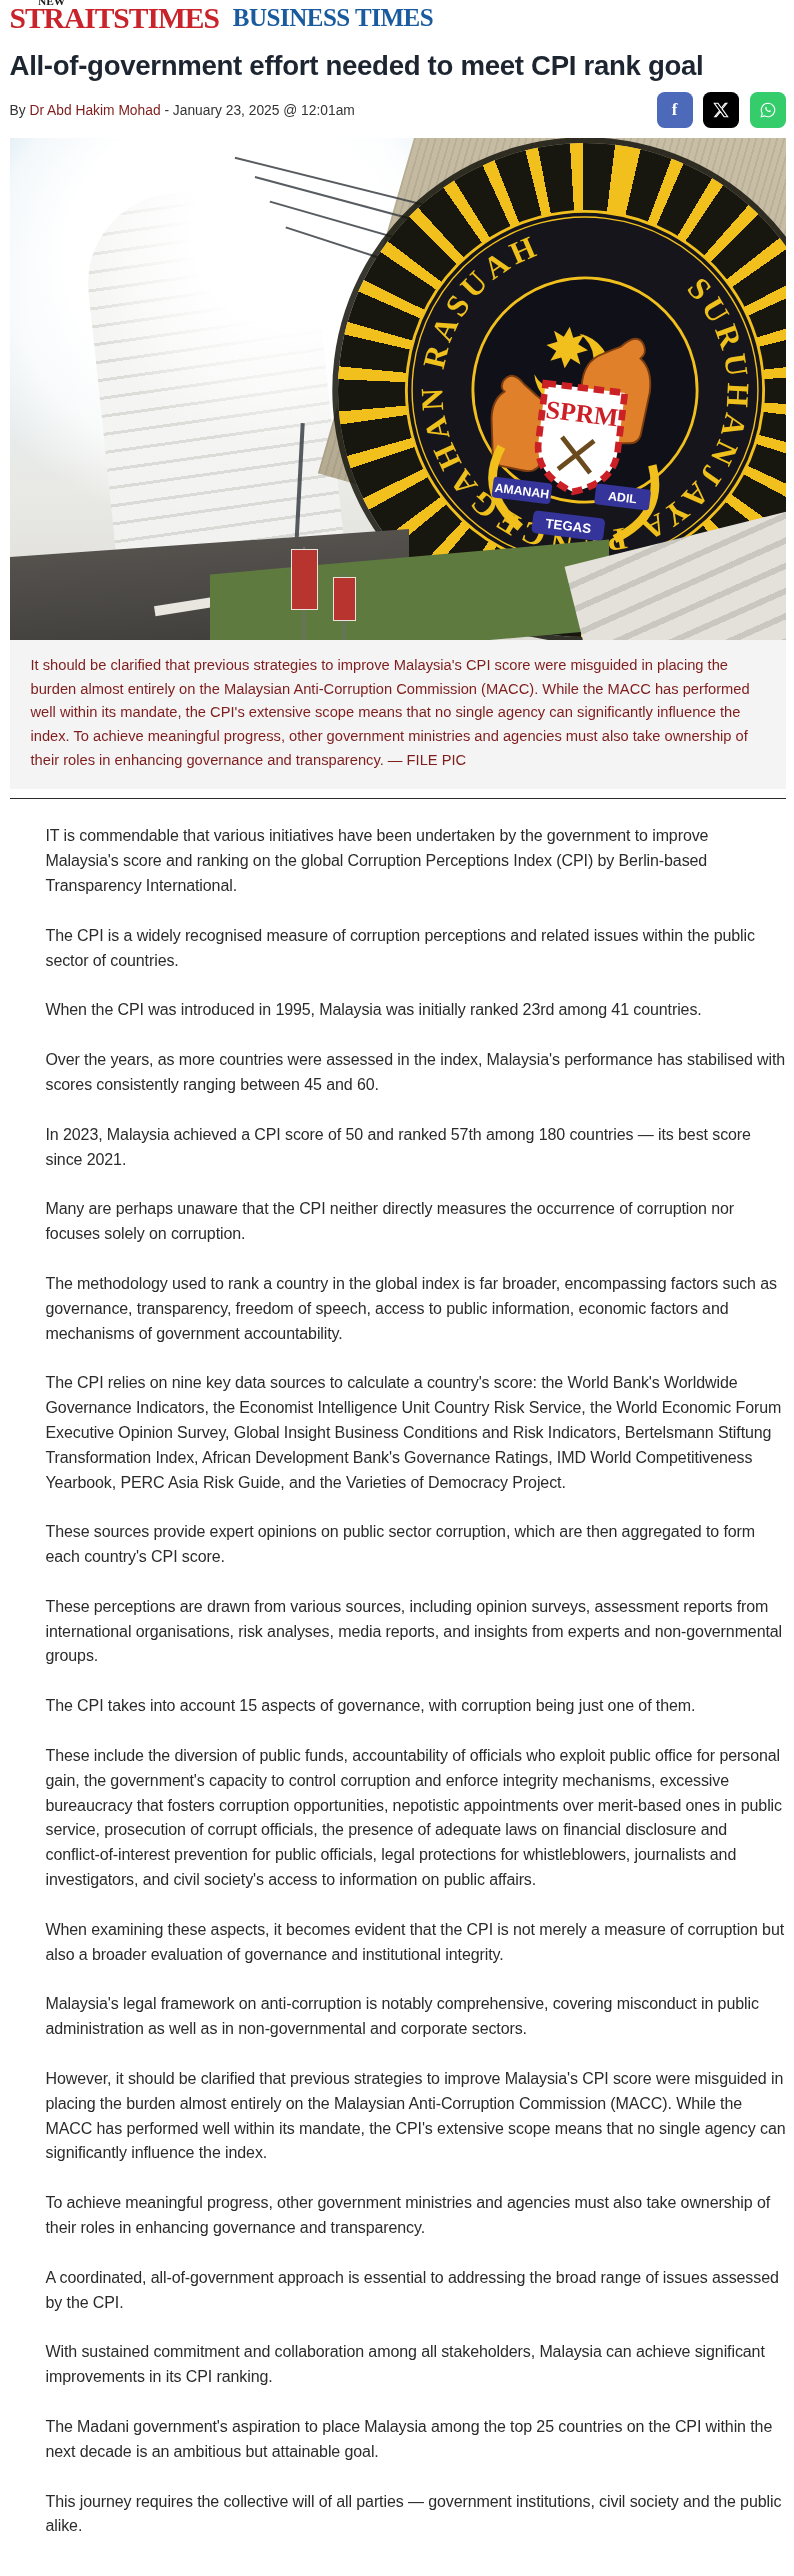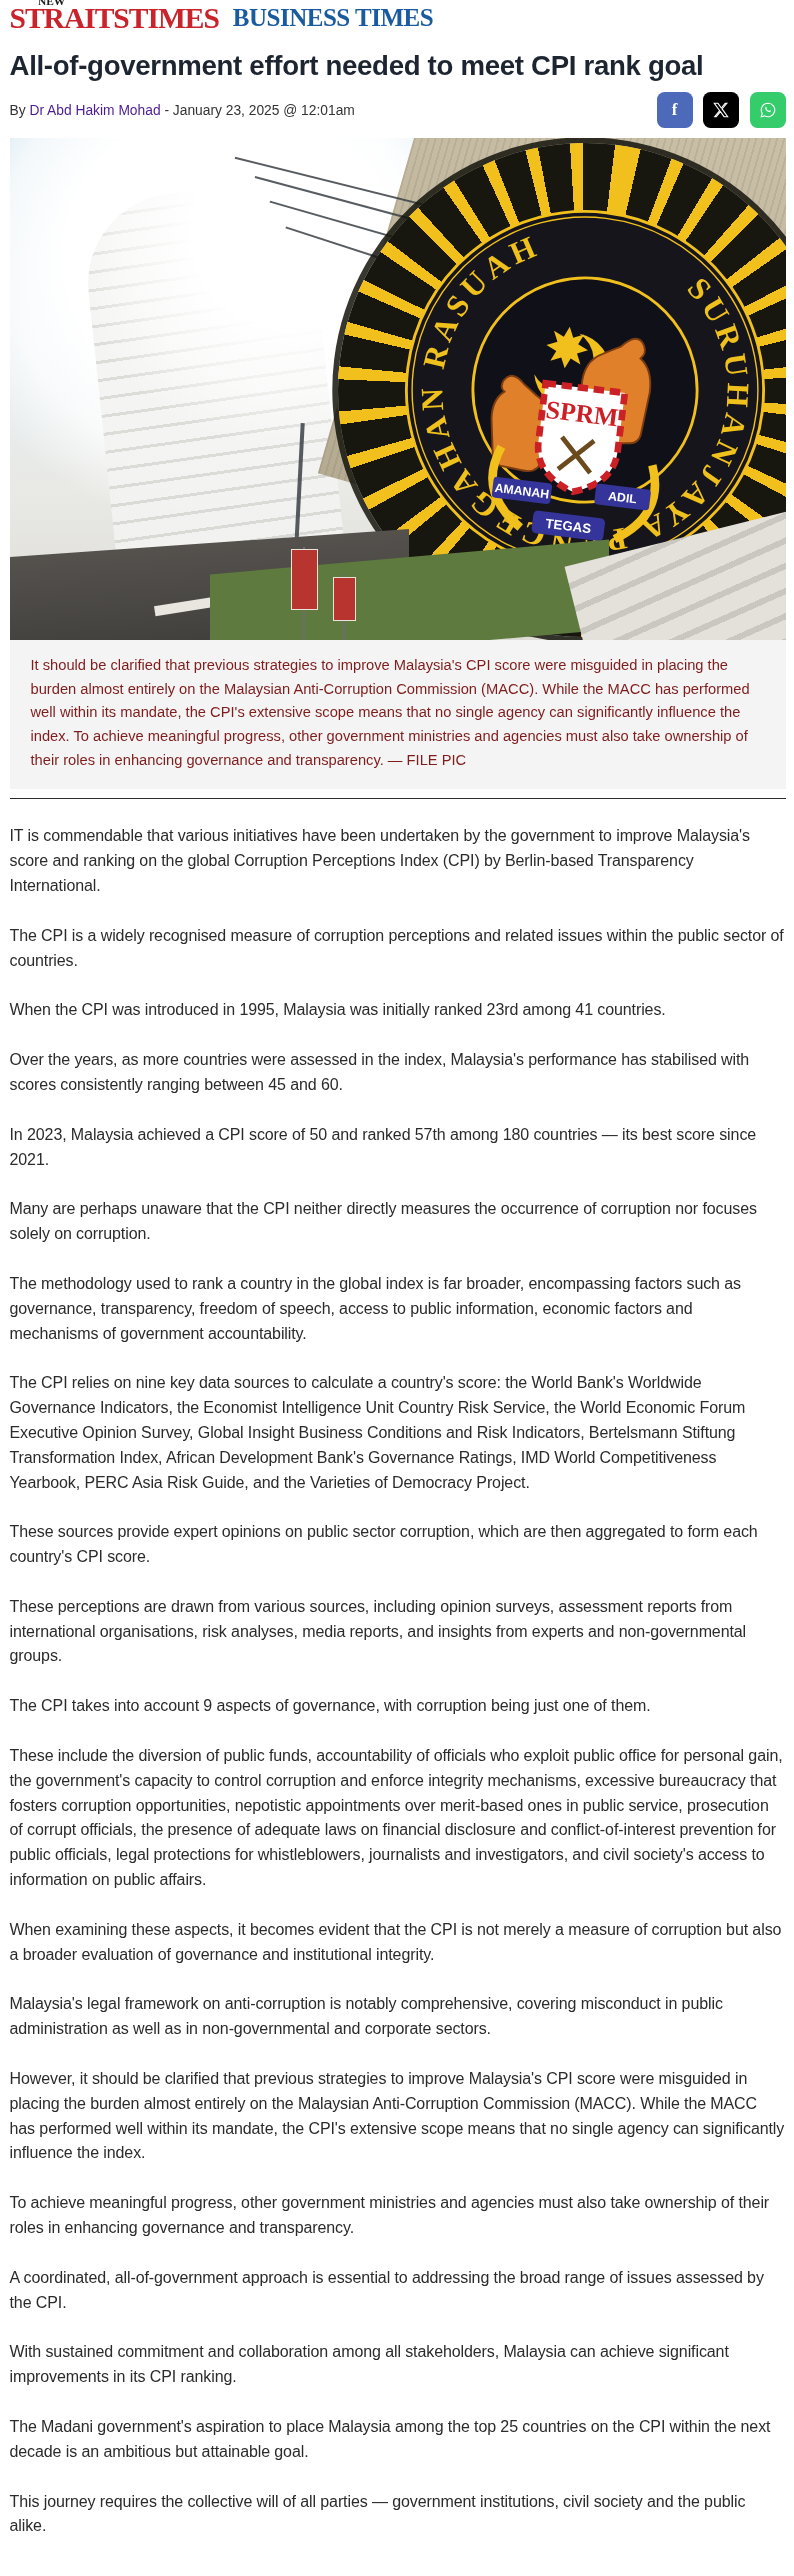--- a/index.html
+++ b/index.html
@@ -14,21 +14,21 @@
   .nst-new { position:absolute; top:-8.6px; left:28.5px; color:#1a1a1a; font-size:11.4px; letter-spacing:0;
              font-family:"Liberation Serif", serif; font-weight:bold; }
   .bt-logo { font-family:"Liberation Serif", serif; font-weight:bold; color:#1a5a9e;
              font-size:25px; letter-spacing:-0.5px; line-height:1; padding-bottom:1.9px; cursor:pointer; }
 
   
   h1.title { font-size:27.6px; font-weight:bold; color:#1d2531; letter-spacing:-0.3px;
              line-height:1.2; margin:11.4px 0 9.5px; }
   .byline-row { display:flex; align-items:center; justify-content:space-between; margin:5.7px 0 9.5px; }
   .byline { font-size:13.8px; color:#333; }
-  .byline a.author { color:#4c1d95; text-decoration:none; cursor:pointer; }
+  .byline a.author { color:#7f1d1d; text-decoration:none; cursor:pointer; }
   .share { display:flex; gap:10.5px; }
   .share-btn { width:36px; height:36px; border-radius:7.6px; border:none; cursor:pointer;
                display:flex; align-items:center; justify-content:center; color:#fff;
                font-size:17px; font-weight:bold; }
   .share-fb { background:#4c69ba; font-family:"Liberation Serif", serif; }
   .share-x  { background:#000; }
   .share-wa { background:#35cc6c; }
   .share-btn svg { display:block; }
 
   
@@ -66,21 +66,21 @@
   .emblem svg { position:absolute; inset:0; }
 
   
   figcaption { background:#f4f4f4; padding:14.3px 21px 16px; font-size:14.7px; line-height:1.62;
                color:#7f1d1d; }
   .rule { border:none; border-top:1.9px solid #2b2b2b; margin:9.5px 0 0; }
 
   
   .article-body { padding:25px 0 5.7px; }
   .article-body p.para { font-size:16px; line-height:1.55; color:#2b2b2b; margin-bottom:25px;
-                         letter-spacing:-0.1px; }
+                         letter-spacing:-0.1px;margin-left:36px; }
 </style>
 </head>
 <body>
 
 <div class="page">
 
   <div class="masthead">
     <div class="nst-logo">
       <span class="nst-new">NEW</span>
       <span>STRAITSTIMES</span>
@@ -181,21 +181,21 @@
       <p class="para">IT is commendable that various initiatives have been undertaken by the government to improve Malaysia's score and ranking on the global Corruption Perceptions Index (CPI) by Berlin-based Transparency International.</p>
       <p class="para">The CPI is a widely recognised measure of corruption perceptions and related issues within the public sector of countries.</p>
       <p class="para">When the CPI was introduced in 1995, Malaysia was initially ranked 23rd among 41 countries.</p>
       <p class="para">Over the years, as more countries were assessed in the index, Malaysia's performance has stabilised with scores consistently ranging between 45 and 60.</p>
       <p class="para">In 2023, Malaysia achieved a CPI score of 50 and ranked 57th among 180 countries — its best score since 2021.</p>
       <p class="para">Many are perhaps unaware that the CPI neither directly measures the occurrence of corruption nor focuses solely on corruption.</p>
       <p class="para">The methodology used to rank a country in the global index is far broader, encompassing factors such as governance, transparency, freedom of speech, access to public information, economic factors and mechanisms of government accountability.</p>
       <p class="para">The CPI relies on nine key data sources to calculate a country's score: the World Bank's Worldwide Governance Indicators, the Economist Intelligence Unit Country Risk Service, the World Economic Forum Executive Opinion Survey, Global Insight Business Conditions and Risk Indicators, Bertelsmann Stiftung Transformation Index, African Development Bank's Governance Ratings, IMD World Competitiveness Yearbook, PERC Asia Risk Guide, and the Varieties of Democracy Project.</p>
       <p class="para">These sources provide expert opinions on public sector corruption, which are then aggregated to form each country's CPI score.</p>
       <p class="para">These perceptions are drawn from various sources, including opinion surveys, assessment reports from international organisations, risk analyses, media reports, and insights from experts and non-governmental groups.</p>
-      <p class="para">The CPI takes into account 9 aspects of governance, with corruption being just one of them.</p>
+      <p class="para">The CPI takes into account 15 aspects of governance, with corruption being just one of them.</p>
       <p class="para">These include the diversion of public funds, accountability of officials who exploit public office for personal gain, the government's capacity to control corruption and enforce integrity mechanisms, excessive bureaucracy that fosters corruption opportunities, nepotistic appointments over merit-based ones in public service, prosecution of corrupt officials, the presence of adequate laws on financial disclosure and conflict-of-interest prevention for public officials, legal protections for whistleblowers, journalists and investigators, and civil society's access to information on public affairs.</p>
       <p class="para">When examining these aspects, it becomes evident that the CPI is not merely a measure of corruption but also a broader evaluation of governance and institutional integrity.</p>
       <p class="para">Malaysia's legal framework on anti-corruption is notably comprehensive, covering misconduct in public administration as well as in non-governmental and corporate sectors.</p>
       <p class="para">However, it should be clarified that previous strategies to improve Malaysia's CPI score were misguided in placing the burden almost entirely on the Malaysian Anti-Corruption Commission (MACC). While the MACC has performed well within its mandate, the CPI's extensive scope means that no single agency can significantly influence the index.</p>
       <p class="para">To achieve meaningful progress, other government ministries and agencies must also take ownership of their roles in enhancing governance and transparency.</p>
       <p class="para">A coordinated, all-of-government approach is essential to addressing the broad range of issues assessed by the CPI.</p>
       <p class="para">With sustained commitment and collaboration among all stakeholders, Malaysia can achieve significant improvements in its CPI ranking.</p>
       <p class="para">The Madani government's aspiration to place Malaysia among the top 25 countries on the CPI within the next decade is an ambitious but attainable goal.</p>
       <p class="para">This journey requires the collective will of all parties — government institutions, civil society and the public alike.</p>
     </div>

